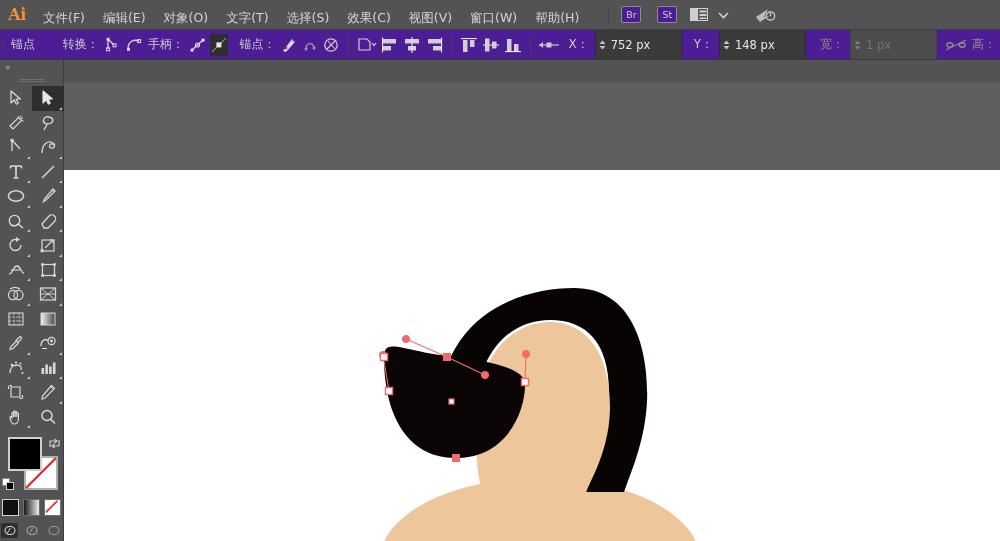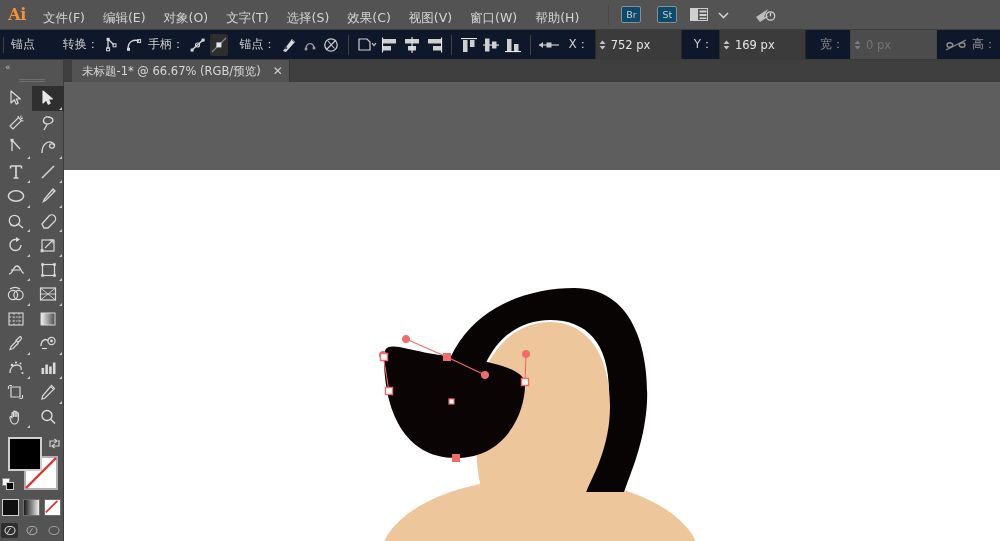--- a/index.html
+++ b/index.html
@@ -29,35 +29,35 @@
   .menu-item {
     padding: 0 9px; height: 24px; line-height: 30px;
     color: #d4d4d4; font-size: 12.5px; white-space: nowrap;
   }
   .mb-spacer { flex: 0 0 16px; }
   .mb-btn {
     width: 20px; height: 17px;
     border: 1px solid #8d8d8d; border-radius: 2px;
     color: #c9c9c9; font-size: 9.5px;
     display: flex; align-items: center; justify-content: center;
-    margin: 0 8px; background: #0c4a6e;
+    margin: 0 8px; background: #4c1d95;
   }
   .mb-icon {
     display: flex; align-items: center; justify-content: center;
     margin: 0 5px; color: #cfcfcf;
   }
   .mb-sep {
     width: 1px; height: 20px; background: #474747;
     margin: 0 4px;
   }
 
   
   .optionsbar {
     position: absolute; left: 0; top: 30px; width: 1000px; height: 30px;
-    background: #0f172a;
+    background: #4c1d95;
     display: flex; align-items: center;
     border-bottom: 1px solid #3a3a3a;
     overflow: hidden;
   }
   .ob-grip {
     width: 9px; height: 30px;
     display: flex; align-items: center; justify-content: center;
   }
   .ob-grip i {
     display: block; width: 1px; height: 16px; background: #6e6e6e;
@@ -381,32 +381,32 @@
     </div>
 
     <div class="ob-label" style="margin-left:6px">Y：</div>
     <div class="ob-field">
       <div class="stepper">
         <svg width="9" height="12" viewBox="0 0 9 12">
           <path d="M4.5 1.5 L7.5 5 L1.5 5 Z" fill="#c4c4c4"></path>
           <path d="M4.5 10.5 L7.5 7 L1.5 7 Z" fill="#c4c4c4"></path>
         </svg>
       </div>
-      <div class="val">169 px</div>
+      <div class="val">148 px</div>
     </div>
 
     <div class="ob-label dim" style="margin-left:8px">宽：</div>
     <div class="ob-field disabled">
       <div class="stepper">
         <svg width="9" height="12" viewBox="0 0 9 12">
           <path d="M4.5 1.5 L7.5 5 L1.5 5 Z" fill="#7b7b7b"></path>
           <path d="M4.5 10.5 L7.5 7 L1.5 7 Z" fill="#7b7b7b"></path>
         </svg>
       </div>
-      <div class="val">0 px</div>
+      <div class="val">1 px</div>
     </div>
 
     <div class="ob-btn" style="margin-left:6px">
       <svg width="22" height="14" viewBox="0 0 22 14">
         <path d="M2 7 C2 4, 7 4, 8 7" stroke="#8d8d8d" stroke-width="1.4" fill="none"></path>
         <path d="M14 7 C15 4, 20 4, 20 7" stroke="#8d8d8d" stroke-width="1.4" fill="none"></path>
         <path d="M2 7 C2 10, 7 10, 8 7" stroke="#8d8d8d" stroke-width="1.4" fill="none"></path>
         <path d="M14 7 C15 10, 20 10, 20 7" stroke="#8d8d8d" stroke-width="1.4" fill="none"></path>
         <path d="M1 12 L21 2" stroke="#8d8d8d" stroke-width="1.2"></path>
       </svg>
@@ -704,26 +704,20 @@
         </svg>
       </div>
       <div class="screen-btn">
         <svg width="12" height="11" viewBox="0 0 12 11">
           <rect x="1" y="1.5" width="10" height="8" rx="4.6" fill="none" stroke="#9a9a9a" stroke-width="1.1"></rect>
         </svg>
       </div>
     </div>
   </div>
 
-  <div class="tabbar">
-    <div class="doctab">
-      <span class="label">未标题-1* @ 66.67% (RGB/预览)</span>
-      <span class="close">✕</span>
-    </div>
-  </div>
 
   <div class="canvas-outer">
     <div class="artboard">
       <svg class="art-svg" width="936" height="371" viewBox="0 0 936 371">
 
         <ellipse cx="476" cy="390" rx="160" ry="82" fill="#EDC69B"></ellipse>
 
         <path d="M 375 245
                  C 375 150, 450 118, 510 118
                  C 572 118, 585 185, 583 232

